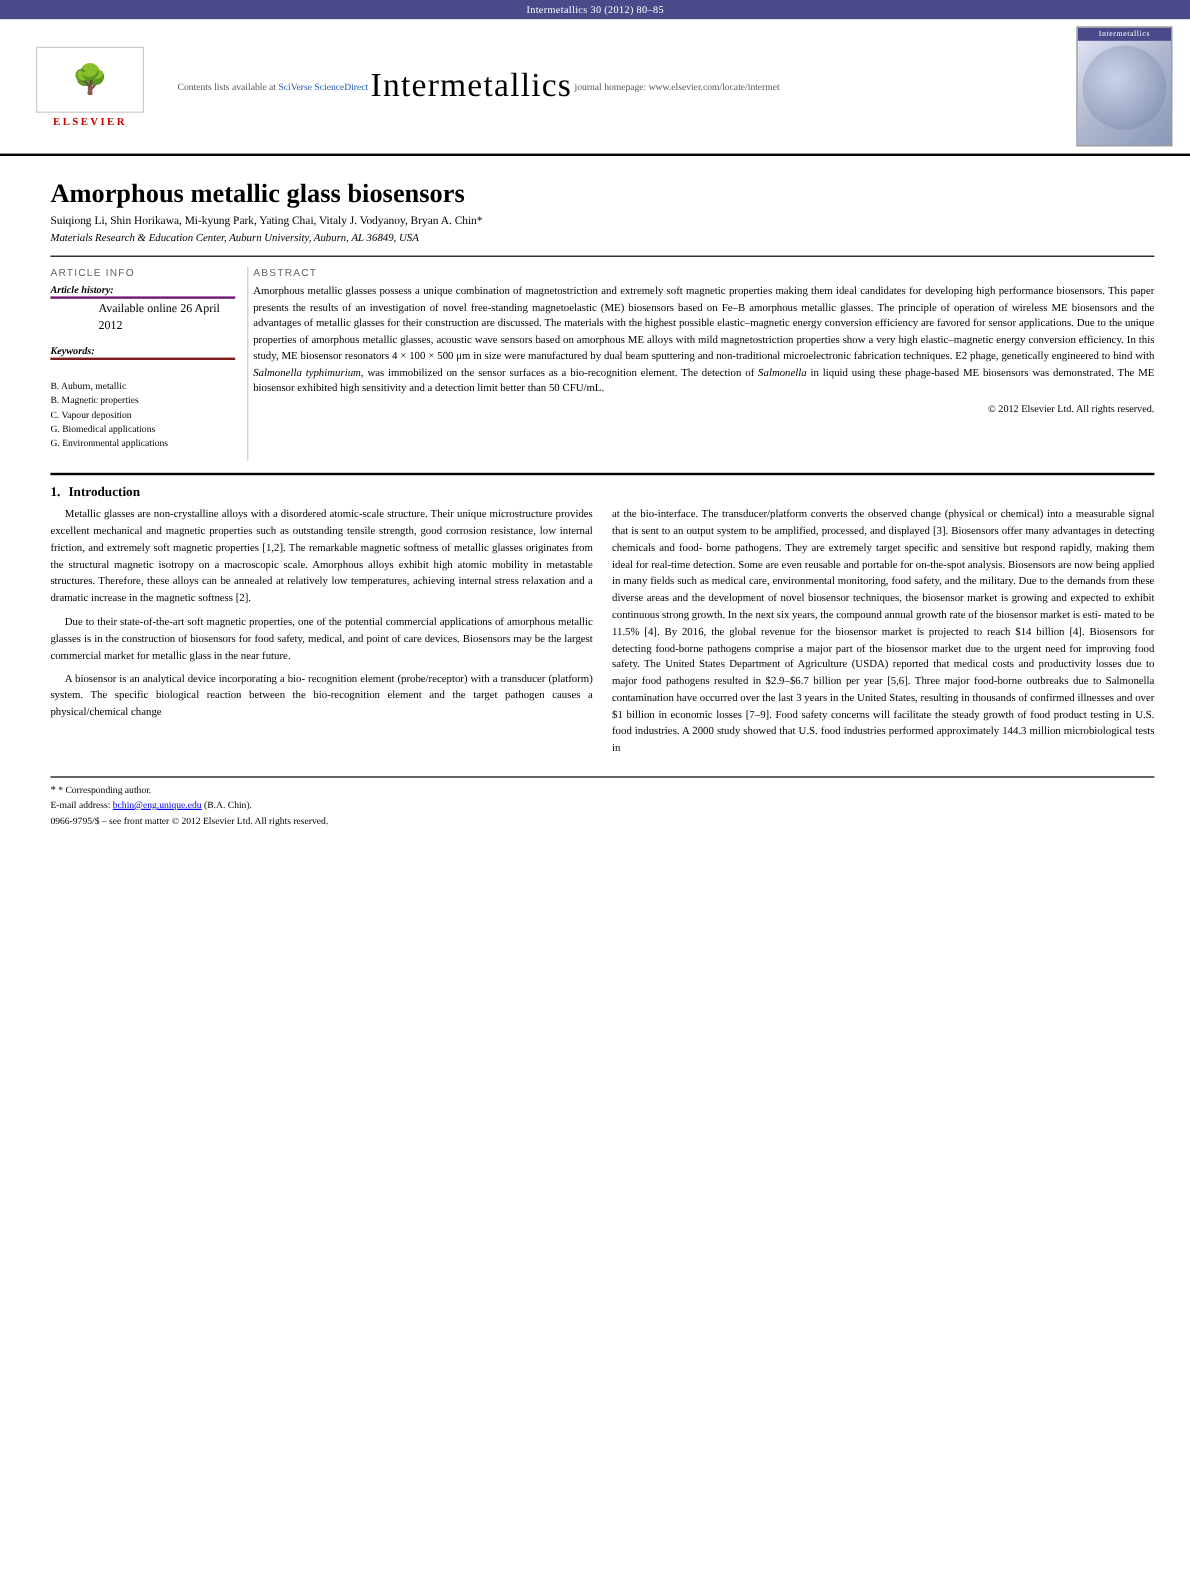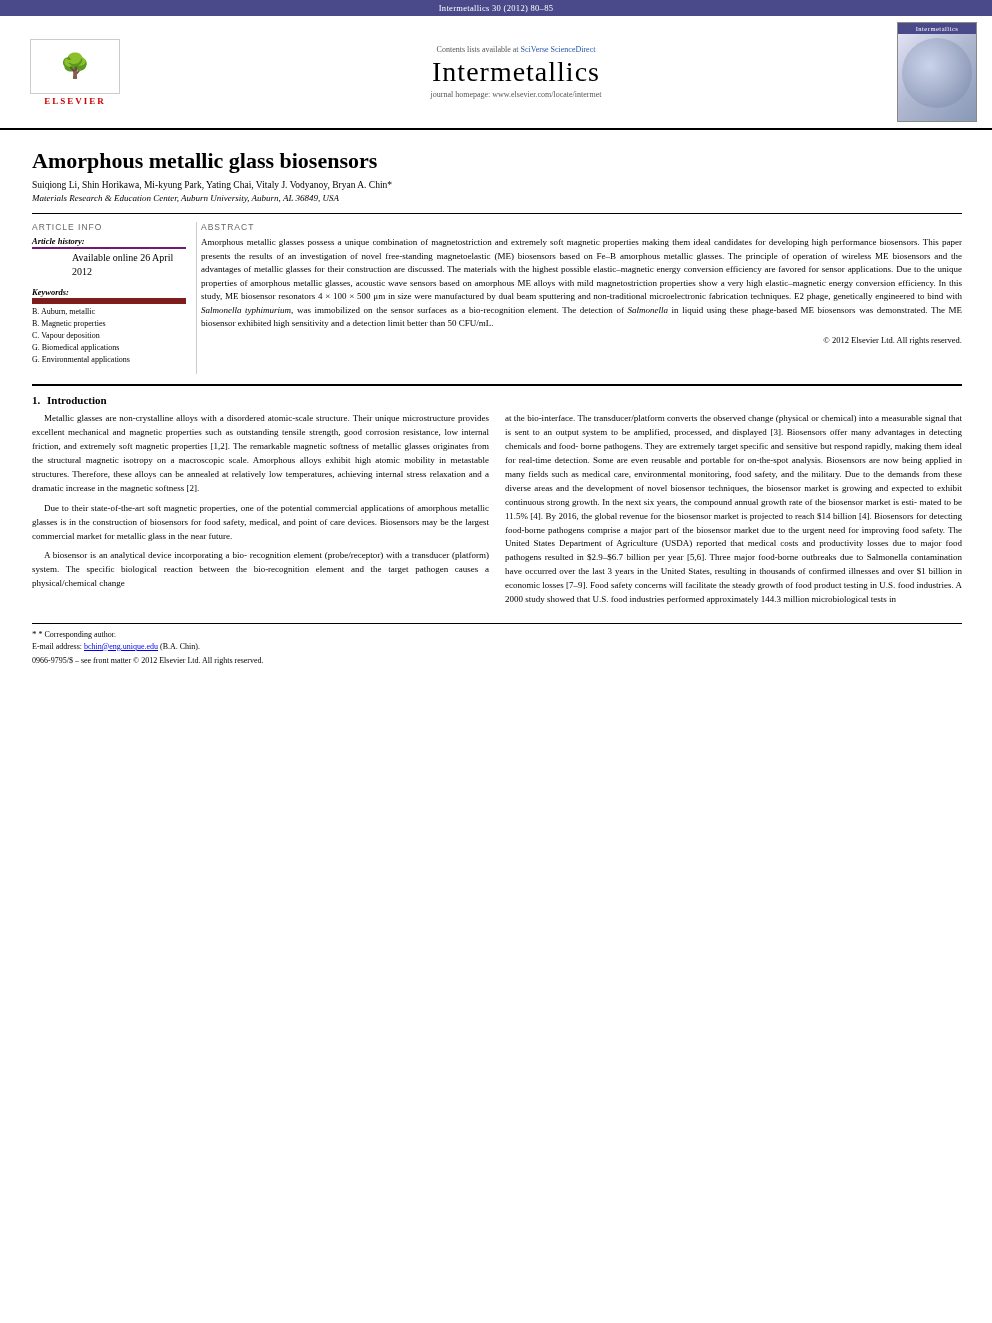--- a/index.html
+++ b/index.html
@@ -56,21 +56,21 @@
     .elsevier-label {
       font-size: 9px;
       font-weight: bold;
       color: #c00;
       letter-spacing: 2px;
       margin-top: 2px;
     }
     .journal-header-center {
       flex: 1;
       display: flex;
-      flex-direction: column;
+      flex-direction: row;
       align-items: center;
       gap: 2px;
     }
     .sciverse-line {
       font-size: 8px;
       color: #555;
     }
     .sciverse-line a { color: #2255aa; text-decoration: none; }
     .journal-title-main {
       font-size: 28px;
@@ -115,21 +115,21 @@
       width: 70px;
       height: 70px;
       margin-top: 4px;
       background: radial-gradient(circle at 40% 40%, #d0d8f0, #7080a0);
       border-radius: 50%;
       opacity: 0.8;
     }
 
     
     .main-content {
-      padding: 10px 30px 10px 32px;
+      padding: 10px 30px 10px 42px;
     }
 
     
     .article-title {
       font-size: 22px;
       font-weight: bold;
       font-family: 'Times New Roman', Times, serif;
       margin-bottom: 6px;
       margin-top: 8px;
       color: #000;
@@ -184,22 +184,22 @@
     }
     .article-info-text {
       font-size: 10px;
       line-height: 1.4;
       margin-left: 40px;
     }
     .keywords-title {
       font-size: 8.5px;
       font-style: italic;
       font-weight: bold;
-      margin-bottom: 2px;
-      border-bottom: 6px solid #7f1d1d;
+      margin-bottom: 16px;
+      border-bottom: 2px solid #7f1d1d;
       padding-bottom: 1px;
     }
     .keyword-item {
       font-size: 8px;
       line-height: 1.5;
       color: #000;
     }
     .keyword-item::before {
       content: 'B. ';
     }

